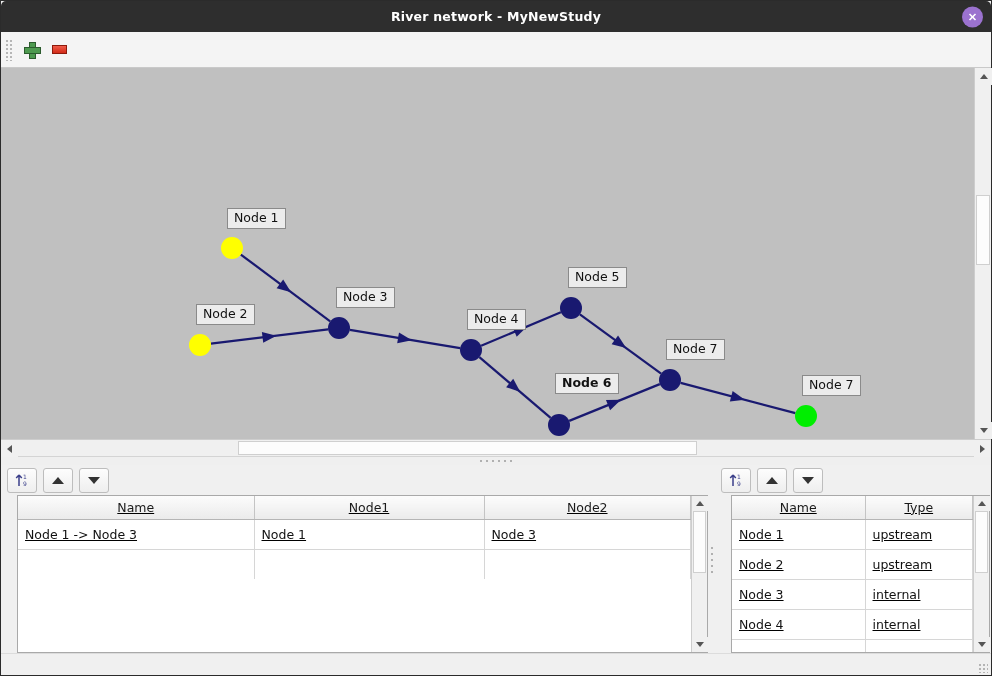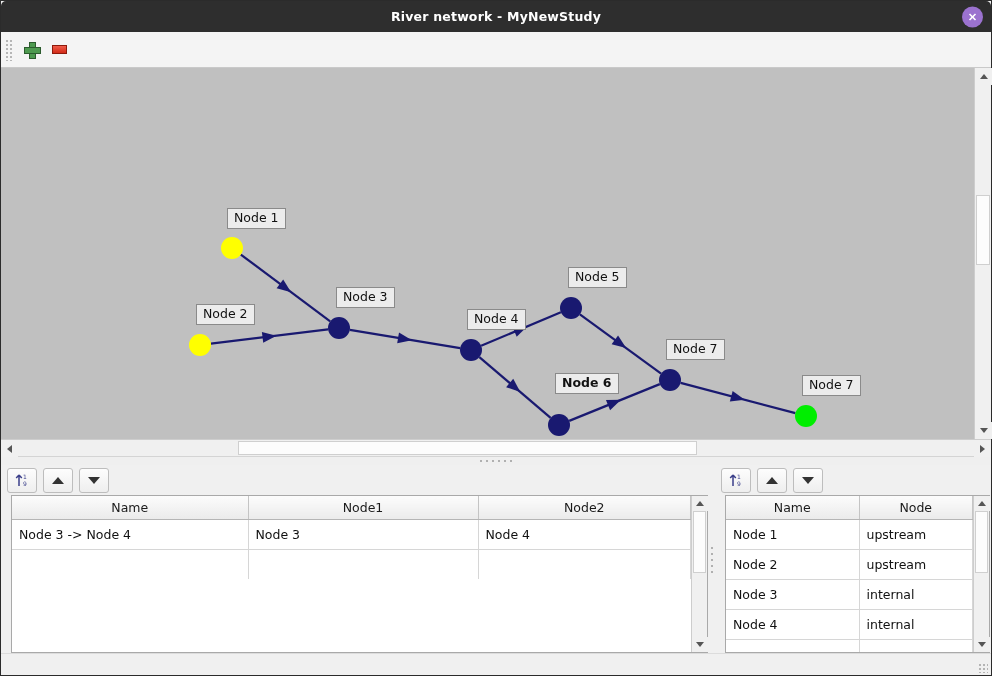--- a/index.html
+++ b/index.html
@@ -160,21 +160,22 @@
     border: 1px solid #bdbdbd; border-radius: 3px;
     display: flex; align-items: center; justify-content: center;
     cursor: pointer;
   }
   .sort-icon { position: relative; width: 16px; height: 16px; }
 
   .grid-wrap {
     flex: 1; display: flex; min-height: 0;
     background: #ffffff;
     border: 1px solid #a9a9a9;
-    margin: 0 1px 0 10px;
+    margin: 0 1px 0 16px;
+    text-decoration: underline;
   }
   .grid-scrollwrap { flex: 1; min-width: 0; display: flex; flex-direction: column; overflow: hidden; }
   table.grid { border-collapse: collapse; width: 100%; table-layout: fixed; }
   table.grid th {
     background: linear-gradient(#fcfcfc, #ebebeb);
     border-right: 1px solid #c4c4c4;
     border-bottom: 1px solid #b5b5b5;
     font-weight: normal; font-size: 12.5px; color: #1a1a1a;
     height: 23px; text-align: center;
   }
@@ -345,23 +346,23 @@
                 </colgroup>
               <thead>
                   <tr>
                     <th>Name</th>
                     <th>Node1</th>
                     <th>Node2</th>
                   </tr>
                 </thead>
               <tbody>
                   <tr>
-                    <td>Node 3 -&gt; Node 4</td>
+                    <td>Node 1 -&gt; Node 3</td>
+                    <td>Node 1</td>
                     <td>Node 3</td>
-                    <td>Node 4</td>
                   </tr>
                   <tr>
                     <td></td>
                     <td></td>
                     <td></td>
                   </tr>
                 </tbody>
             </table>
           </div>
           <div class="grid-vscroll">
@@ -404,21 +405,21 @@
         <div class="grid-wrap">
           <div class="grid-scrollwrap">
             <table class="grid" id="node-grid">
               <colgroup>
                   <col style="width:133px">
                   <col>
                 </colgroup>
               <thead>
                   <tr>
                     <th>Name</th>
-                    <th>Node</th>
+                    <th>Type</th>
                   </tr>
                 </thead>
               <tbody>
                   <tr>
                     <td>Node 1</td>
                     <td>upstream</td>
                   </tr>
                   <tr>
                     <td>Node 2</td>
                     <td>upstream</td>

